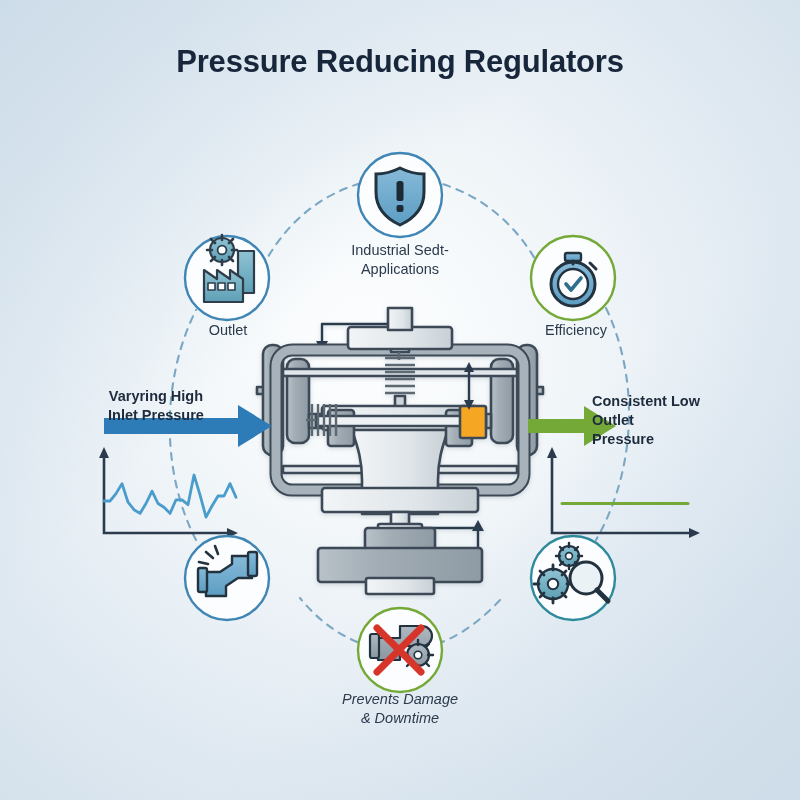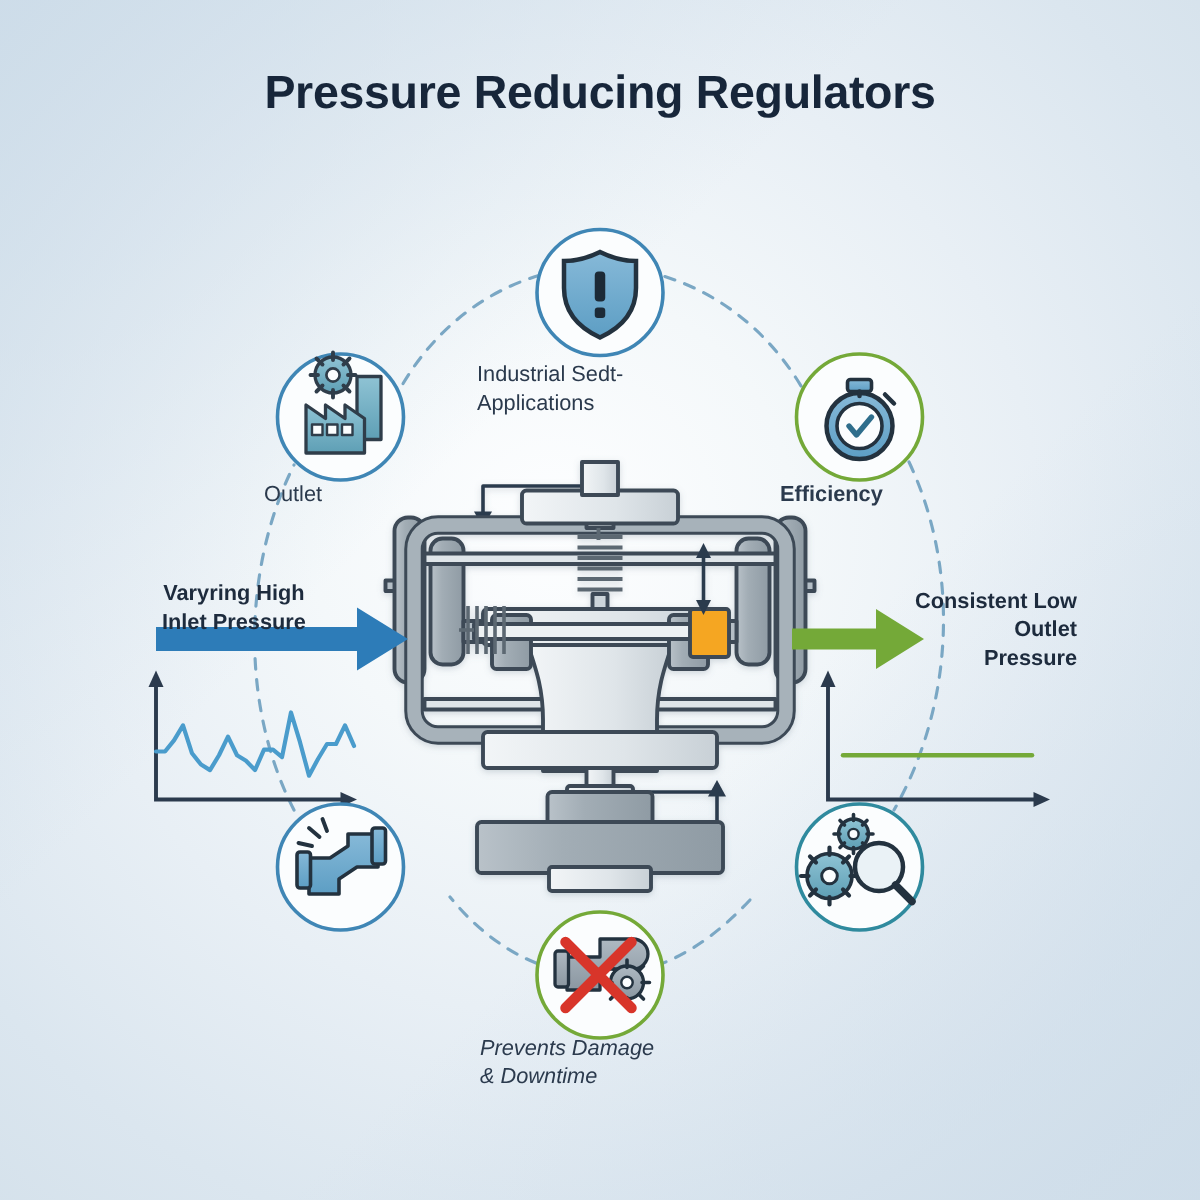--- a/index.html
+++ b/index.html
@@ -38,39 +38,39 @@
     right: 0;
     top: 44px;
     text-align: center;
     font-size: 31px;
     font-weight: bold;
     color: #17263a;
     letter-spacing: -0.2px;
   }
   .node-label {
     position: absolute;
-    text-align: left;
+    text-align: center;
     font-size: 14.5px;
     color: #2b3a4d;
     line-height: 1.28;
     white-space: pre-line;
   }
   .flow-label {
     position: absolute;
     font-size: 14.5px;
     font-weight: bold;
     color: #1d2b3d;
     line-height: 1.3;
     white-space: pre-line;
   }
   #label-inlet { left: 108px; top: 387px; text-align: center; }
-  #label-outlet { left: 592px; top: 392px; text-align: right; width: 126px; }
+  #label-outlet { left: 592px; top: 392px; text-align: left; width: 126px; }
   #label-safety { left: 176px; top: 321px; width: 104px; }
   #label-top { left: 318px; top: 241px; width: 164px; }
-  #label-efficiency { left: 520px; top: 321px; width: 112px; font-weight: bold; }
+  #label-efficiency { left: 520px; top: 321px; width: 112px; }
   #label-bottom { left: 320px; top: 690px; width: 160px; font-style: italic; }
 </style>
 </head>
 <body>
 
 <div id="canvas">
 
   <svg class="layer" viewBox="0 0 800 800" width="800" height="800">
     <defs>
       <linearGradient id="metalV" x1="0" y1="0" x2="1" y2="0">

